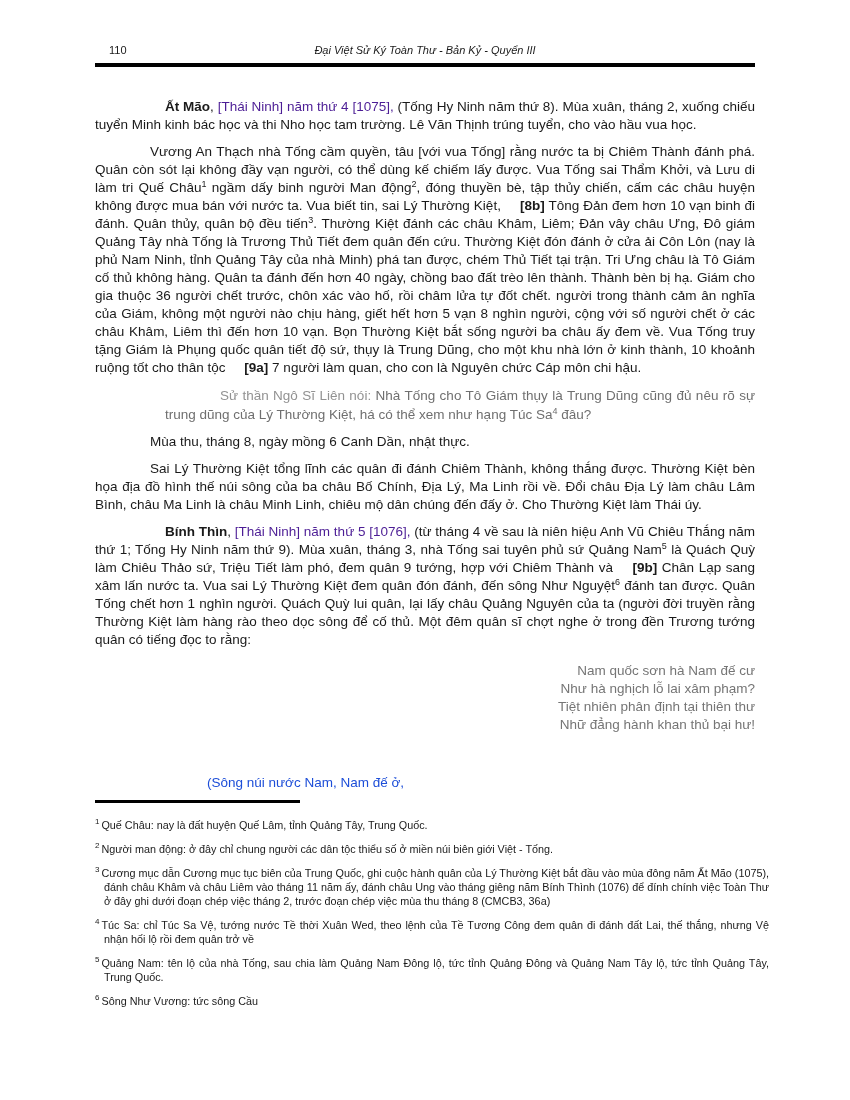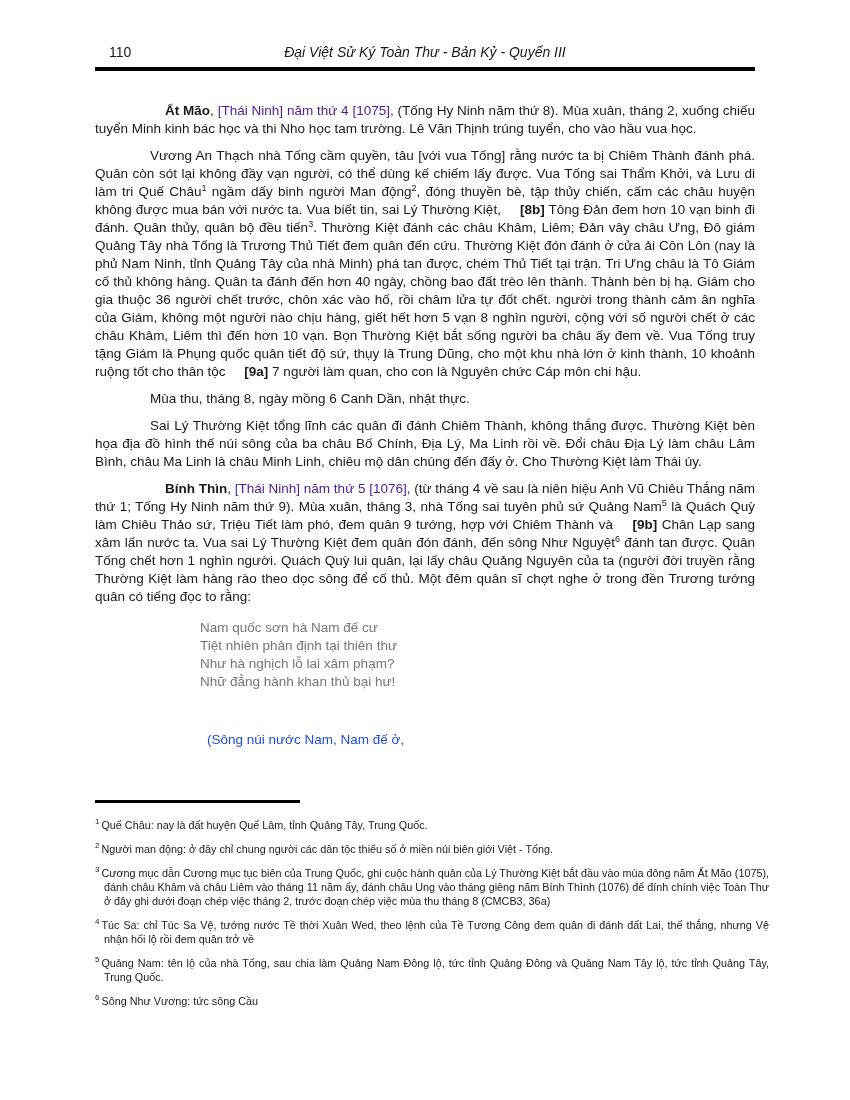--- a/index.html
+++ b/index.html
@@ -12,21 +12,21 @@
     color:#1a1a1a;
     box-sizing:border-box;
     padding:44px 95px 0 95px;
     overflow:hidden;
   }
   
   .hdr{
     position:relative;
     border-bottom:4px solid #000;
     padding-bottom:7px;
-    font-size:14px;
+    font-size:11px;
   }
   .hdr .pnum{position:absolute;left:14px;top:0;}
   .hdr .title{display:block;text-align:center;font-style:italic;}
   
   .bodytext{margin-top:31px;font-size:13.5px;line-height:18px;}
   .bodytext p{margin:0 0 9px 0;text-align:justify;text-indent:55px;}
   .run-bold{font-weight:bold;margin-left:15px;}
   .run-gray{color:#4c1d95;}
   .run-attr{color:#929292;}
   .run-quote{color:#6f6f6f;}
@@ -38,21 +38,21 @@
     text-align:center;
     text-indent:0;
     color:#6f6f6f;
     line-height:19px;
   }
   .poem{
     margin:13px 0 0 105px;
     color:#757575;
     line-height:18px;
   }
-  .poem div{white-space:pre;}
+  .poem div{white-space:pre;text-align:right;}
   .translation{
     margin:40px 0 0 112px;
     color:#1d4ed8;
   }
   
   .footnotes{position:absolute;left:95px;right:81px;top:800px;font-size:10.8px;line-height:14px;}
   .fnrule{width:205px;border-top:3px solid #000;margin-bottom:15px;}
   .fn{margin:0 0 10px 0;text-align:justify;padding-left:9px;text-indent:-9px;}
   .fn sup{font-size:8px;margin-right:2px;}
 </style>
@@ -62,27 +62,28 @@
 <div class="page">
 
   <div class="hdr">
     <span class="pnum">110</span>
     <span class="title">Đại Việt Sử Ký Toàn Thư - Bản Kỷ - Quyển III</span>
   </div>
 
   <div class="bodytext" id="body-container">
       <p><span class="run-bold">Ất Mão</span><span>, </span><span class="run-gray">[Thái Ninh] năm thứ 4 [1075],</span><span> (Tống Hy Ninh năm thứ 8). Mùa xuân, tháng 2, xuống chiếu tuyển Minh kinh bác học và thi Nho học tam trường. Lê Văn Thịnh trúng tuyển, cho vào hầu vua học.</span></p>
       <p><span>Vương An Thạch nhà Tống cầm quyền, tâu [với vua Tống] rằng nước ta bị Chiêm Thành đánh phá. Quân còn sót lại không đầy vạn người, có thể dùng kế chiếm lấy được. Vua Tống sai Thẩm Khởi, và Lưu di làm tri Quế Châu</span><sup>1</sup><span> ngầm dấy binh người Man động</span><sup>2</sup><span>, đóng thuyền bè, tập thủy chiến, cấm các châu huyện không được mua bán với nước ta. Vua biết tin, sai Lý Thường Kiệt, </span><span class="run-bold">[8b]</span><span> Tông Đản đem hơn 10 vạn binh đi đánh. Quân thủy, quân bộ đều tiến</span><sup>3</sup><span>. Thường Kiệt đánh các châu Khâm, Liêm; Đản vây châu Ưng, Đô giám Quảng Tây nhà Tống là Trương Thủ Tiết đem quân đến cứu. Thường Kiệt đón đánh ở cửa ải Côn Lôn (nay là phủ Nam Ninh, tỉnh Quảng Tây của nhà Minh) phá tan được, chém Thủ Tiết tại trận. Tri Ưng châu là Tô Giám cố thủ không hàng. Quân ta đánh đến hơn 40 ngày, chồng bao đất trèo lên thành. Thành bèn bị hạ. Giám cho gia thuộc 36 người chết trước, chôn xác vào hố, rồi châm lửa tự đốt chết. người trong thành cảm ân nghĩa của Giám, không một người nào chịu hàng, giết hết hơn 5 vạn 8 nghìn người, cộng với số người chết ở các châu Khâm, Liêm thì đến hơn 10 vạn. Bọn Thường Kiệt bắt sống người ba châu ấy đem về. Vua Tống truy tặng Giám là Phụng quốc quân tiết độ sứ, thụy là Trung Dũng, cho một khu nhà lớn ở kinh thành, 10 khoảnh ruộng tốt cho thân tộc </span><span class="run-bold">[9a]</span><span> 7 người làm quan, cho con là Nguyên chức Cáp môn chi hậu.</span></p>
+      <p class="quoteblock"><span class="run-attr">Sử thần Ngô Sĩ Liên nói: </span><span class="run-quote">Nhà Tống cho Tô Giám thụy là Trung Dũng cũng đủ nêu rõ sự trung dũng của Lý Thường Kiệt, há có thể xem như hạng Túc Sa</span><sup class="supq">4</sup><span class="run-quote"> đâu?</span></p>
       <p><span>Mùa thu, tháng 8, ngày mồng 6 Canh Dần, nhật thực.</span></p>
       <p><span>Sai Lý Thường Kiệt tổng lĩnh các quân đi đánh Chiêm Thành, không thắng được. Thường Kiệt bèn họa địa đồ hình thế núi sông của ba châu Bố Chính, Địa Lý, Ma Linh rồi về. Đổi châu Địa Lý làm châu Lâm Bình, châu Ma Linh là châu Minh Linh, chiêu mộ dân chúng đến đấy ở. Cho Thường Kiệt làm Thái úy.</span></p>
       <p><span class="run-bold">Bính Thìn</span><span>, </span><span class="run-gray">[Thái Ninh] năm thứ 5 [1076],</span><span> (từ tháng 4 về sau là niên hiệu Anh Vũ Chiêu Thắng năm thứ 1; Tống Hy Ninh năm thứ 9). Mùa xuân, tháng 3, nhà Tống sai tuyên phủ sứ Quảng Nam</span><sup>5</sup><span> là Quách Quỳ làm Chiêu Thảo sứ, Triệu Tiết làm phó, đem quân 9 tướng, hợp với Chiêm Thành và </span><span class="run-bold">[9b]</span><span> Chân Lạp sang xâm lấn nước ta. Vua sai Lý Thường Kiệt đem quân đón đánh, đến sông Như Nguyệt</span><sup>6</sup><span> đánh tan được. Quân Tống chết hơn 1 nghìn người. Quách Quỳ lui quân, lại lấy châu Quảng Nguyên của ta (người đời truyền rằng Thường Kiệt làm hàng rào theo dọc sông để cố thủ. Một đêm quân sĩ chợt nghe ở trong đền Trương tướng quân có tiếng đọc to rằng:</span></p>
       <div class="poem">
         <div>Nam quốc sơn hà Nam đế cư</div>
+        <div>Như hà nghịch lỗ lai xâm phạm?</div>
         <div>Tiệt nhiên phân định tại thiên thư</div>
-        <div>Như hà nghịch lỗ lai xâm phạm?</div>
         <div>Nhữ đẳng hành khan thủ bại hư!</div>
       </div>
       <div class="translation">
         <div>(Sông núi nước Nam, Nam đế ở,</div>
       </div>
     </div>
 
   <div class="footnotes">
     <div class="fnrule"></div>
     <div id="fn-container">

